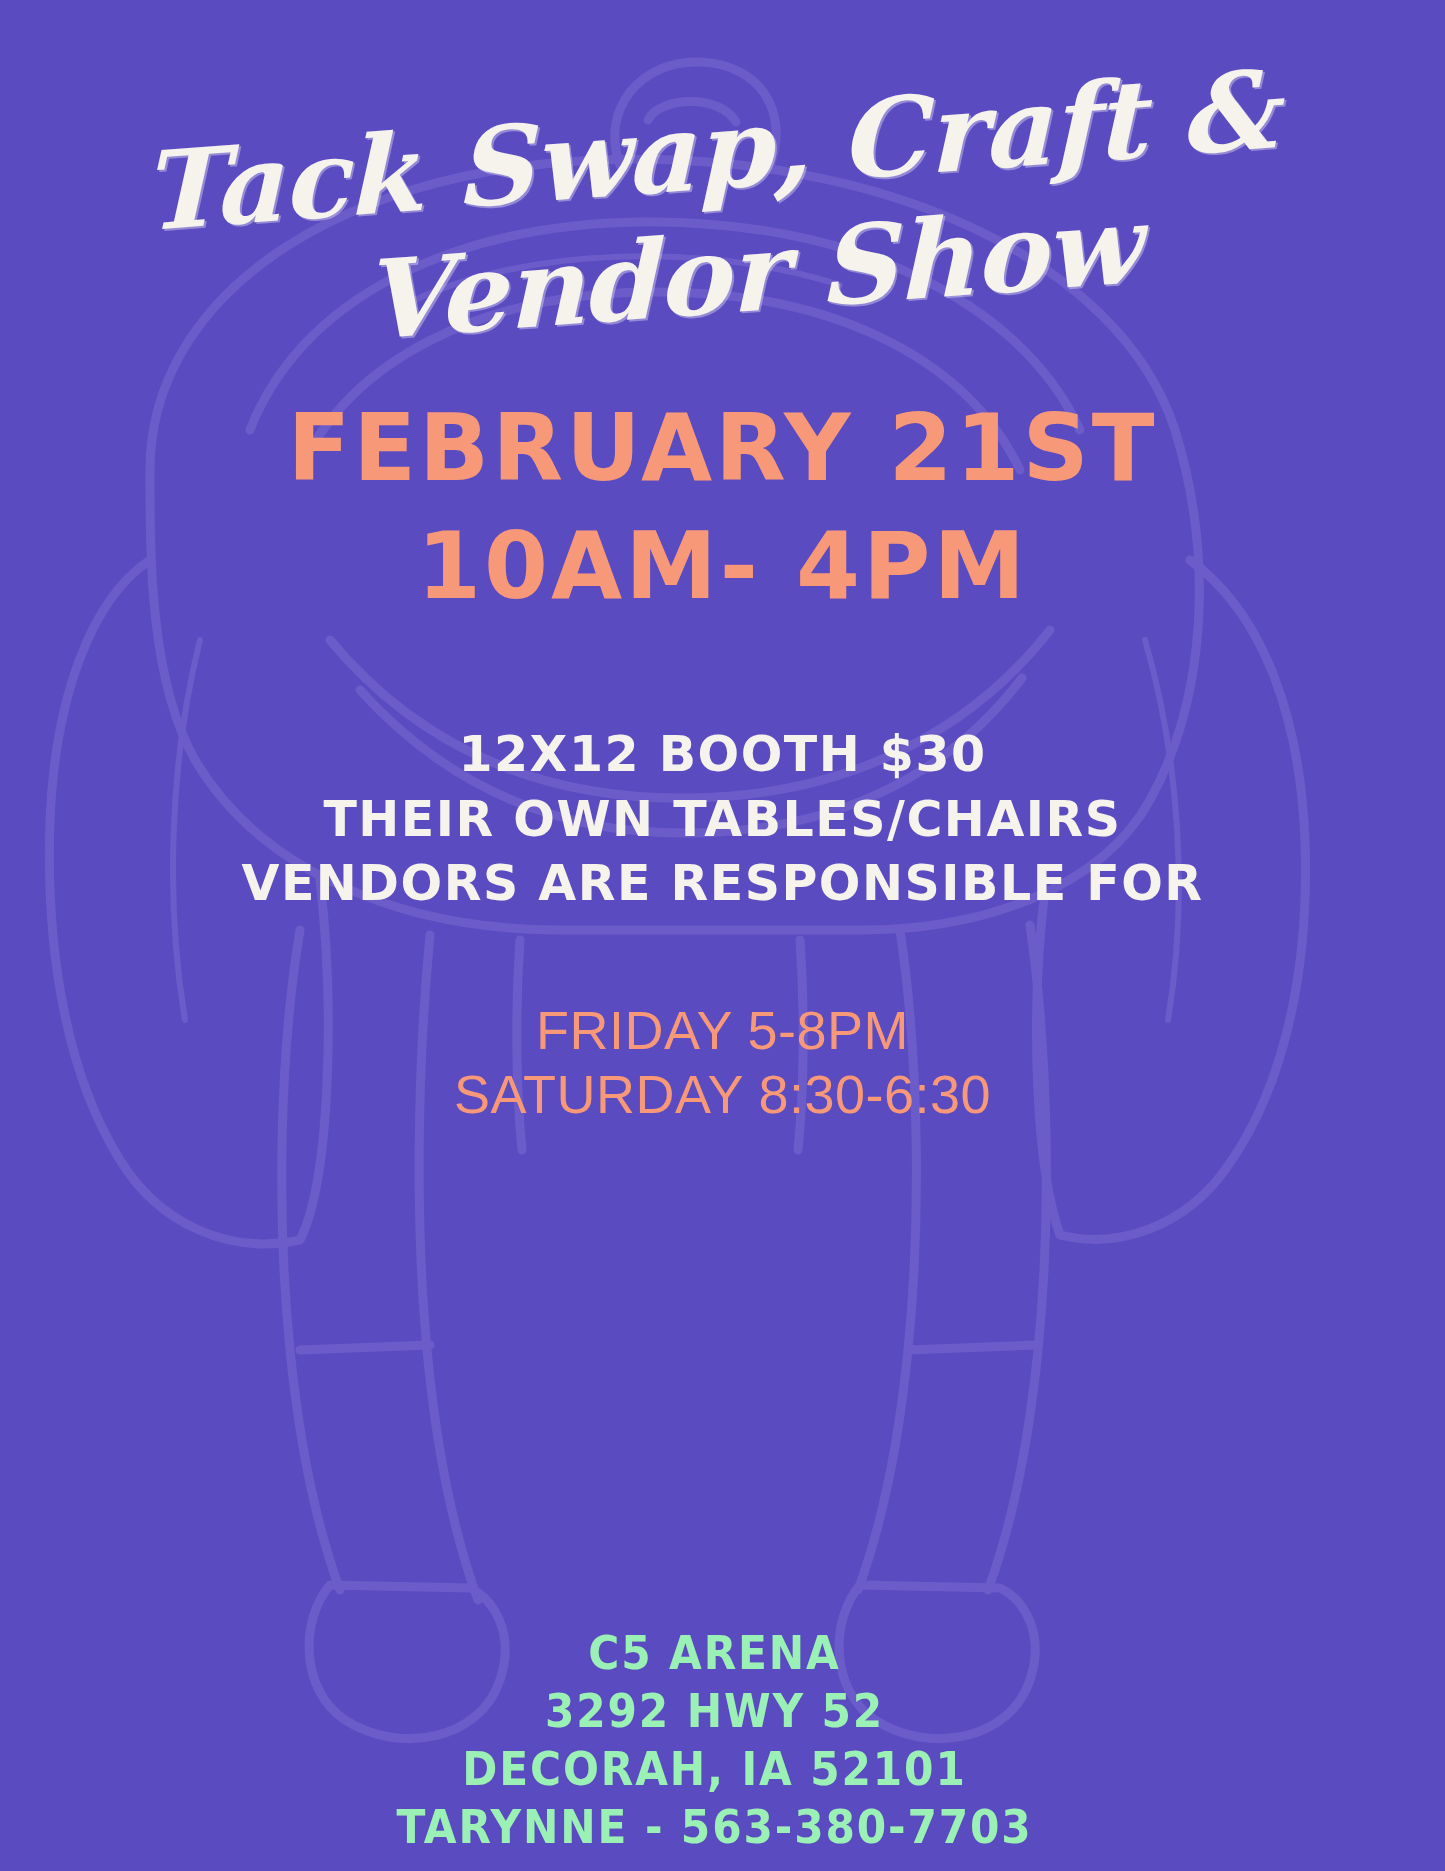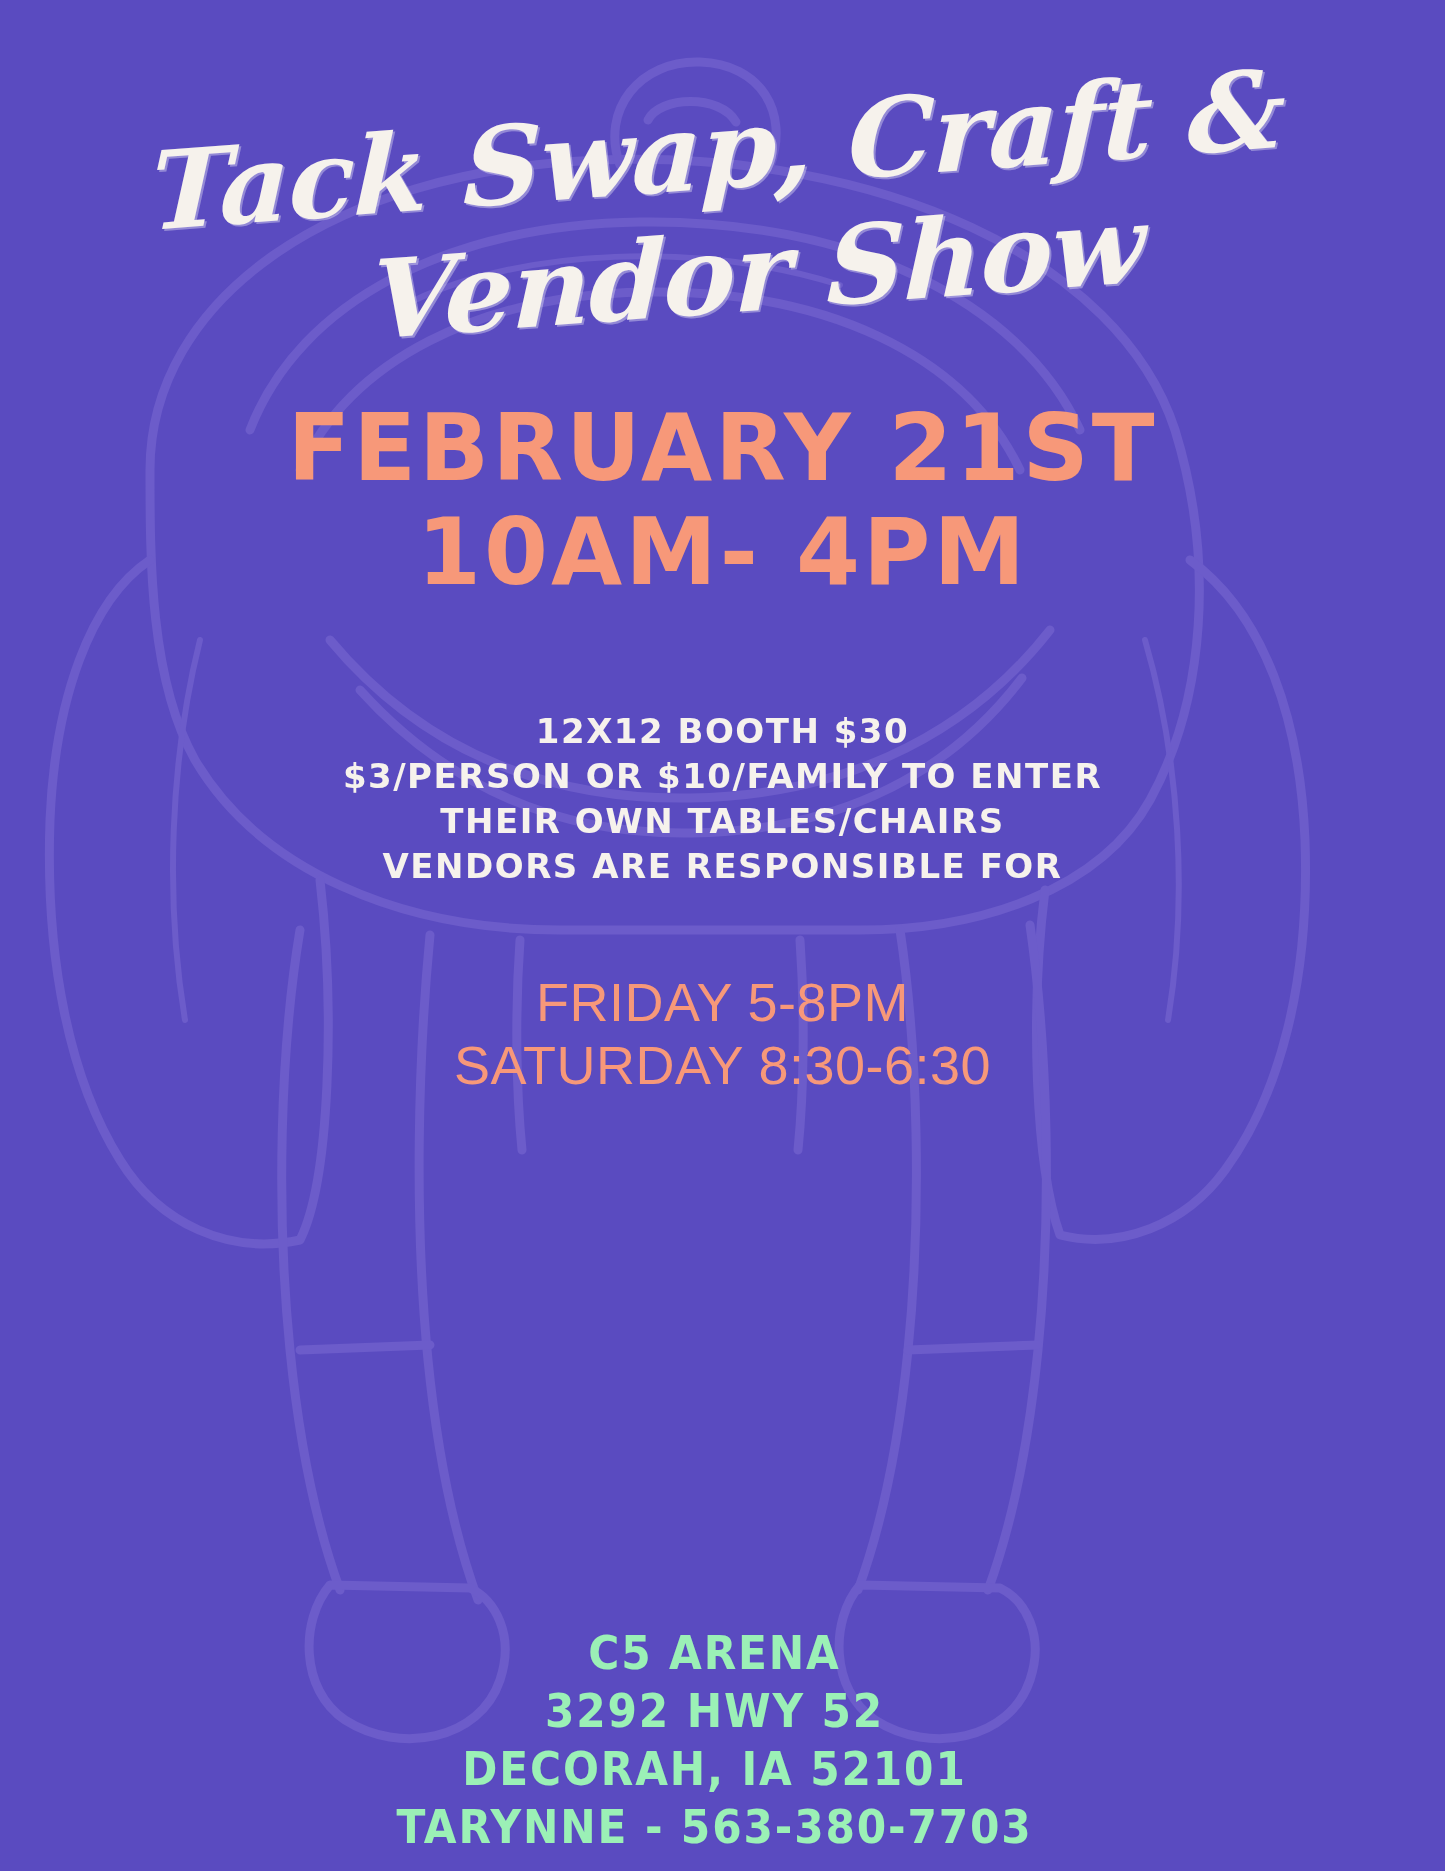--- a/index.html
+++ b/index.html
@@ -60,30 +60,30 @@
   .date-block{
     margin-top:64px;
     text-align:center;
     color:#f79879;
     font-family:"DejaVu Sans", sans-serif;
     font-weight:bold;
     line-height:1.06;
     letter-spacing:3px;
   }
   .date-line{font-size:92px;}
-  .time-line{font-size:92px;margin-top:6px;}
+  .time-line{font-size:92px;margin-top:20px;}
 
   
   .details-block{
     margin-top:108px;
     text-align:center;
     color:#f6f2ec;
     font-family:"DejaVu Sans", sans-serif;
     font-weight:bold;
-    font-size:34px;
+    font-size:49px;
     line-height:1.32;
     letter-spacing:1.5px;
   }
   .details-block div{white-space:nowrap;}
 
   
   .setup-block{
     margin-top:82px;
     text-align:center;
     color:#f79879;
@@ -165,21 +165,20 @@
     <div class="title-line title-line-2">Vendor Show</div>
   </div>
 
   <div class="date-block">
     <div class="date-line">FEBRUARY 21ST</div>
     <div class="time-line">10AM- 4PM</div>
   </div>
 
   <div class="details-block">
     <div>12X12 BOOTH $30</div>
-    <div>$3/PERSON OR $10/FAMILY TO ENTER</div>
     <div>THEIR OWN TABLES/CHAIRS</div>
     <div>VENDORS ARE RESPONSIBLE FOR</div>
   </div>
 
   <div class="setup-block">
     <div>FRIDAY 5-8PM</div>
     <div>SATURDAY 8:30-6:30</div>
   </div>
 
   <div class="contact-block">

